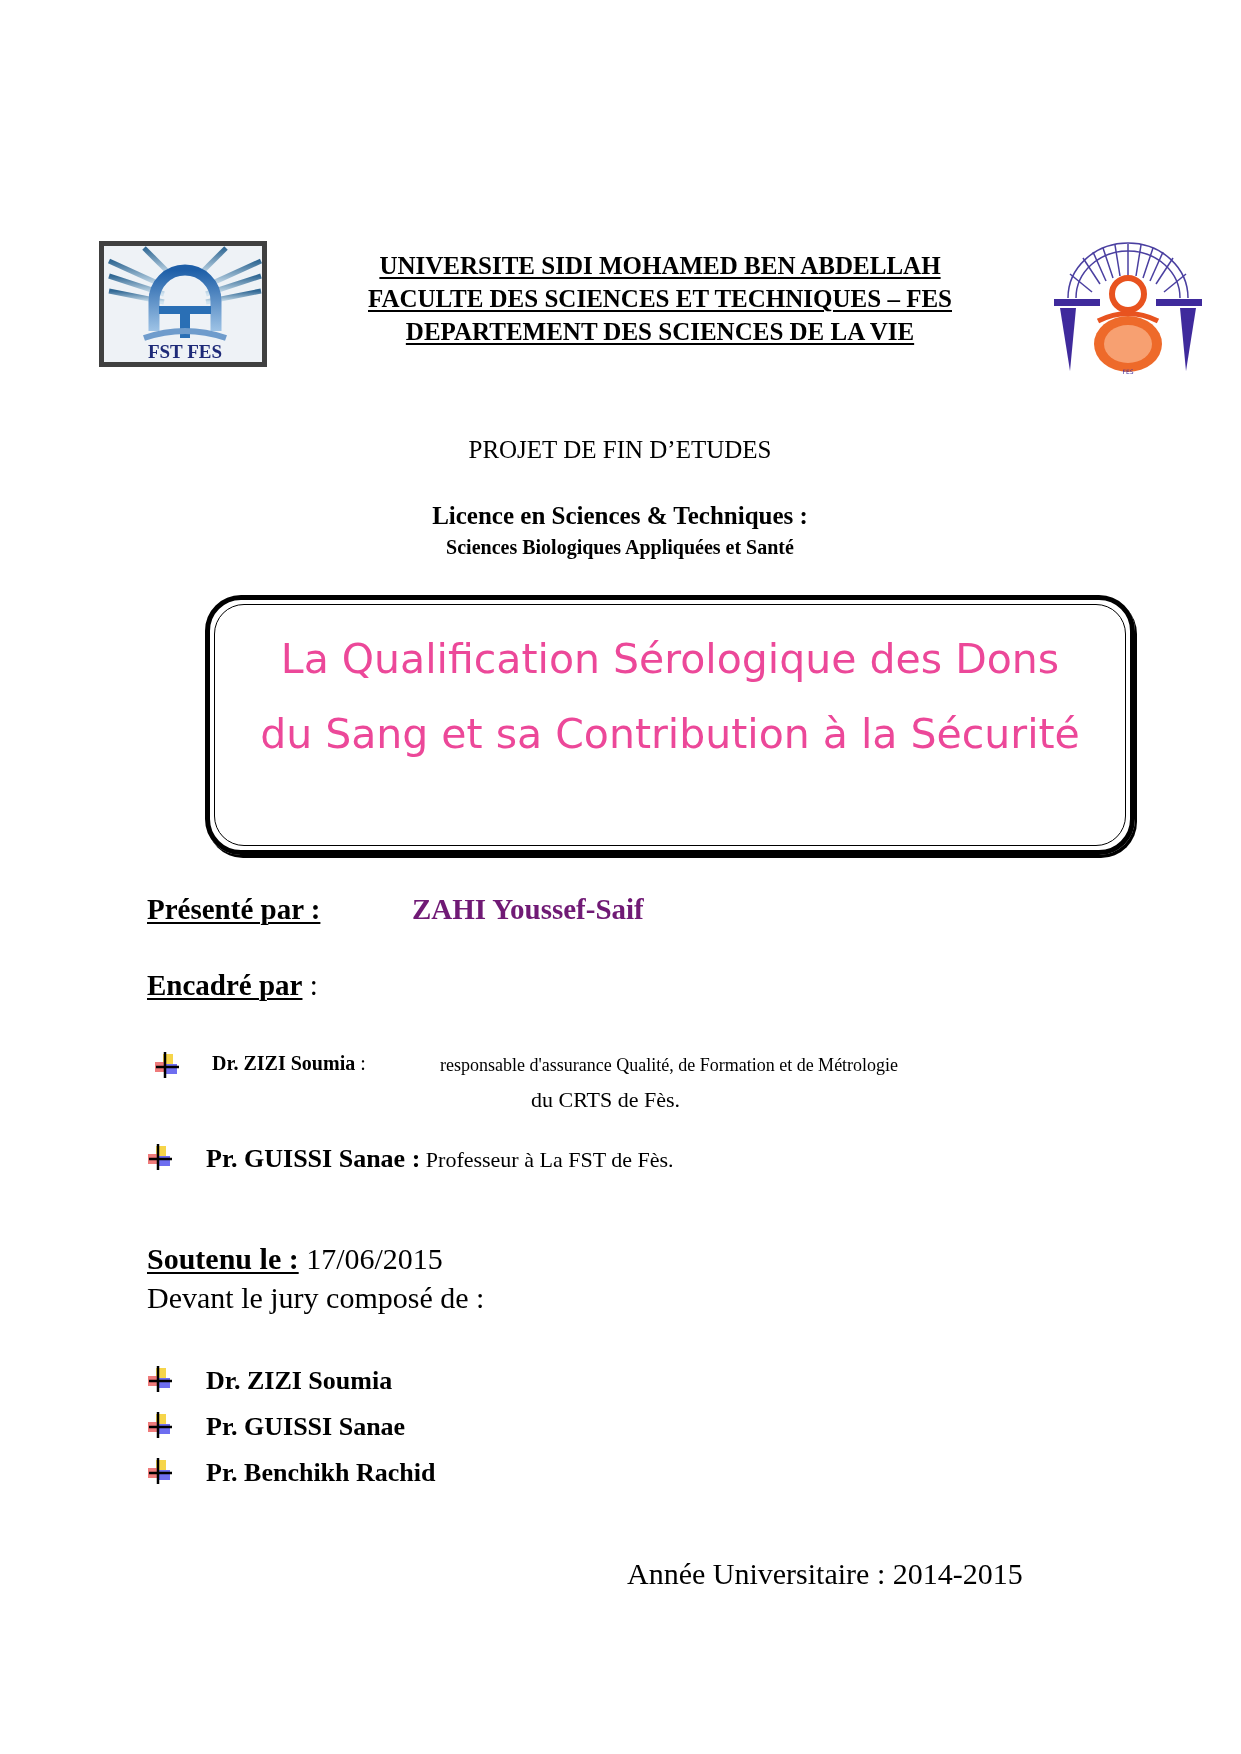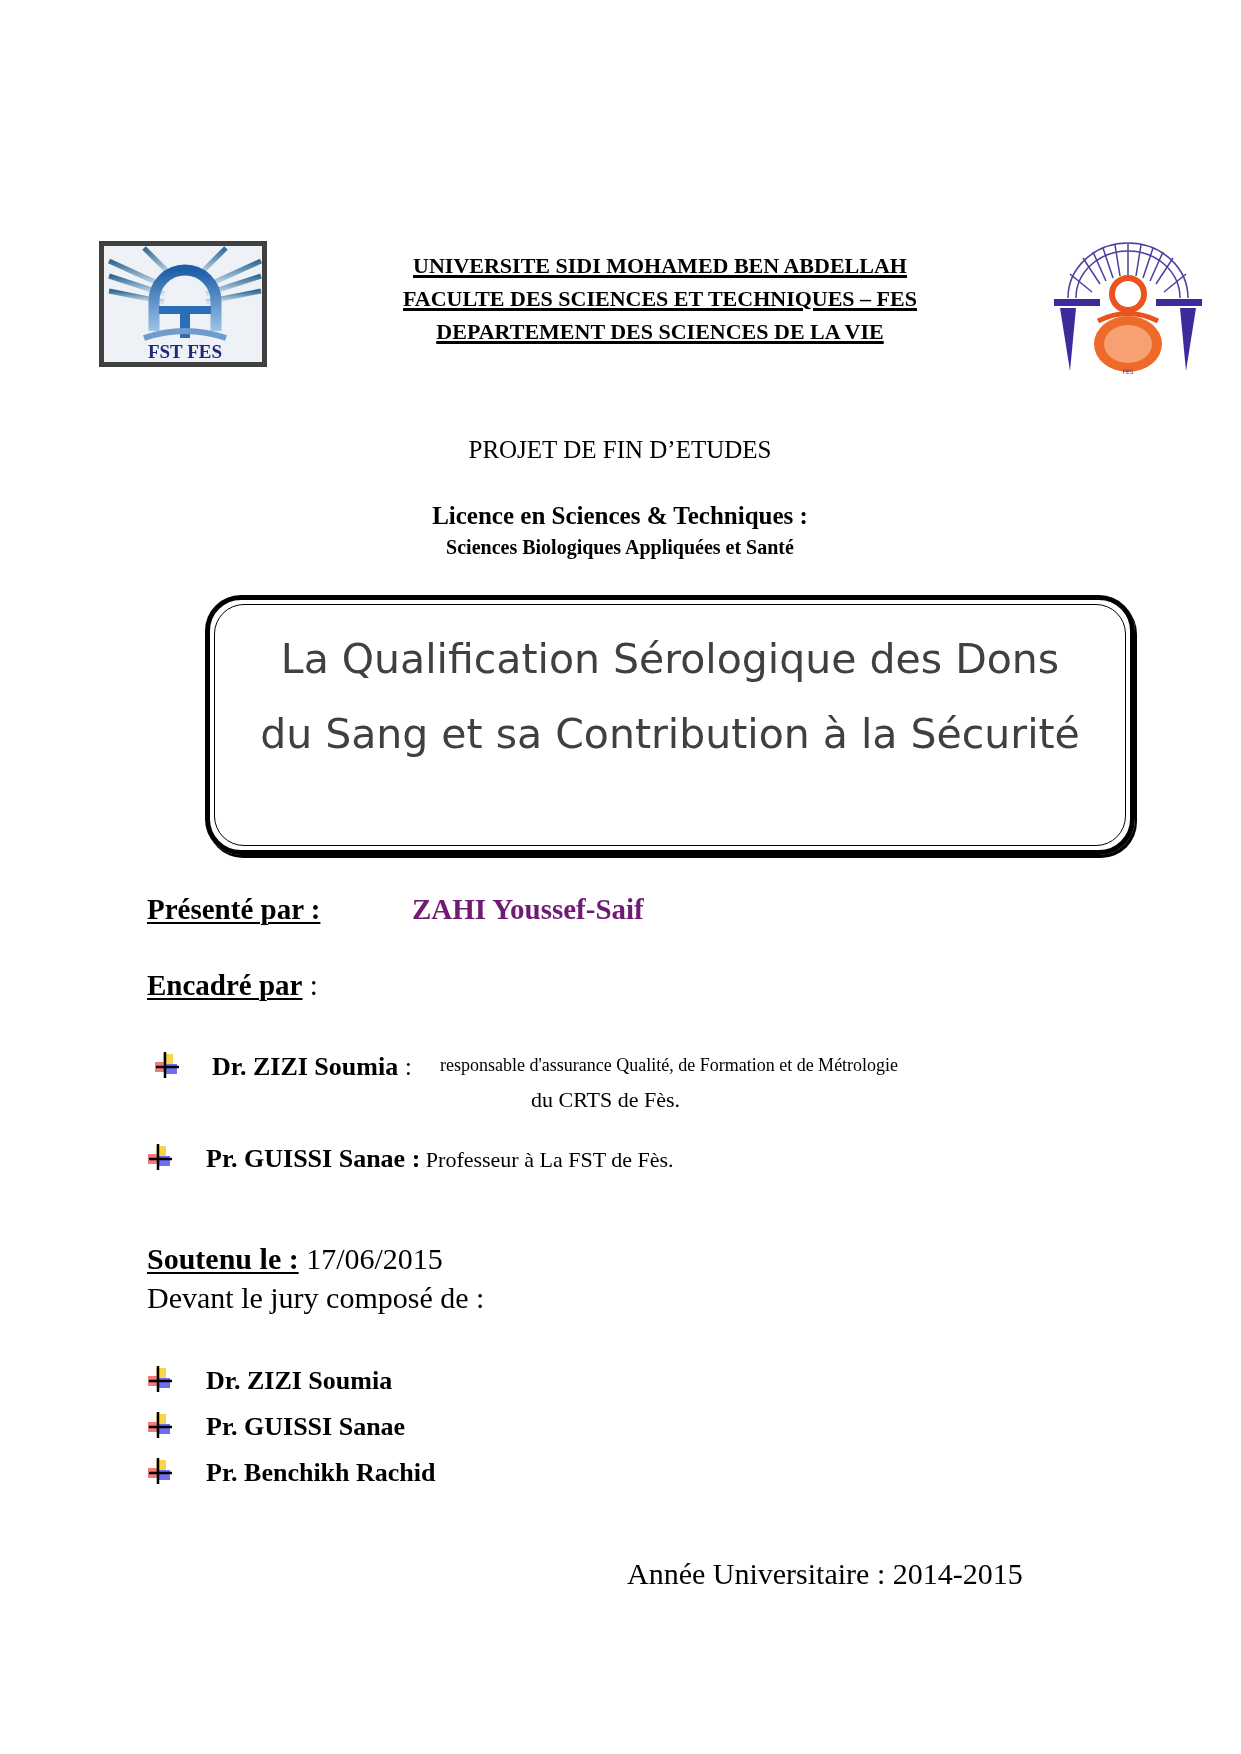--- a/index.html
+++ b/index.html
@@ -7,45 +7,45 @@
            font-family: "Liberation Serif", serif; color: #000; }
     .abs { position: absolute; }
 
     
     .logo-fst { left: 99px; top: 241px; width: 168px; height: 126px;
                 border: 5px solid #404040; box-sizing: border-box; background: #d946ef; overflow: hidden; }
     .logo-usmba { left: 1048px; top: 236px; width: 160px; height: 142px; }
 
     
     .header { left: 300px; top: 249px; width: 720px; text-align: center;
-              font-weight: bold; font-size: 22px; line-height: 33px; text-decoration: underline; }
+              font-weight: bold; font-size: 25px; line-height: 33px; }
     .header div span { text-decoration: underline; text-decoration-thickness: 2px; text-underline-offset: 3px; }
 
     .projet { left: 300px; top: 436px; width: 640px; text-align: center; font-weight: normal; font-size: 25px; }
     .licence { left: 300px; top: 502px; width: 640px; text-align: center; font-weight: bold; font-size: 25px; }
     .sba { left: 300px; top: 536px; width: 640px; text-align: center; font-weight: bold; font-size: 20px; }
 
     
     .title-box { left: 205px; top: 595px; width: 930px; height: 260px; box-sizing: border-box;
                  border: 5px solid #000; border-radius: 36px; box-shadow: 2px 3px 0 #000; }
     .title-box-inner { position: absolute; left: 4px; top: 4px; right: 4px; bottom: 4px;
                        border: 1.5px solid #000; border-radius: 30px; }
     .title-text { position: absolute; left: 0; right: 0; top: 22px; text-align: center;
-                  color: #404040; font-family: "DejaVu Sans", sans-serif; font-size: 41px; line-height: 75px; }
+                  color: #ec4899; font-family: "DejaVu Sans", sans-serif; font-size: 41px; line-height: 75px; }
 
     
     .presente { left: 147px; top: 893px; font-weight: bold; font-size: 29px; }
     .u { text-decoration: underline; text-decoration-thickness: 2px; text-underline-offset: 3px; }
     .author { left: 412px; top: 893px; font-weight: bold; font-size: 29px; color: #701a75; }
     .encadre { left: 147px; top: 969px; font-size: 29px; }
     .encadre b { font-weight: bold; }
 
     .bullet { width: 28px; height: 26px; position: absolute; }
 
-    .sup1 { left: 212px; top: 1052px; font-weight: bold; font-size: 26px; }
+    .sup1 { left: 212px; top: 1052px; font-weight: bold; font-size: 20px; }
     .sup1-desc { left: 440px; top: 1055px; font-size: 18px; }
     .sup1-desc2 { left: 531px; top: 1087px; font-size: 22px; }
     .sup2 { left: 206px; top: 1144px; font-size: 26px; }
     .sup2 b { font-weight: bold; }
     .sup2-desc { font-size: 22px; font-weight: normal; }
 
     .soutenu { left: 147px; top: 1242px; font-size: 30px; }
     .jury-intro { left: 147px; top: 1281px; font-size: 30px; }
 
     .jury { left: 206px; font-weight: bold; font-size: 26px; }

